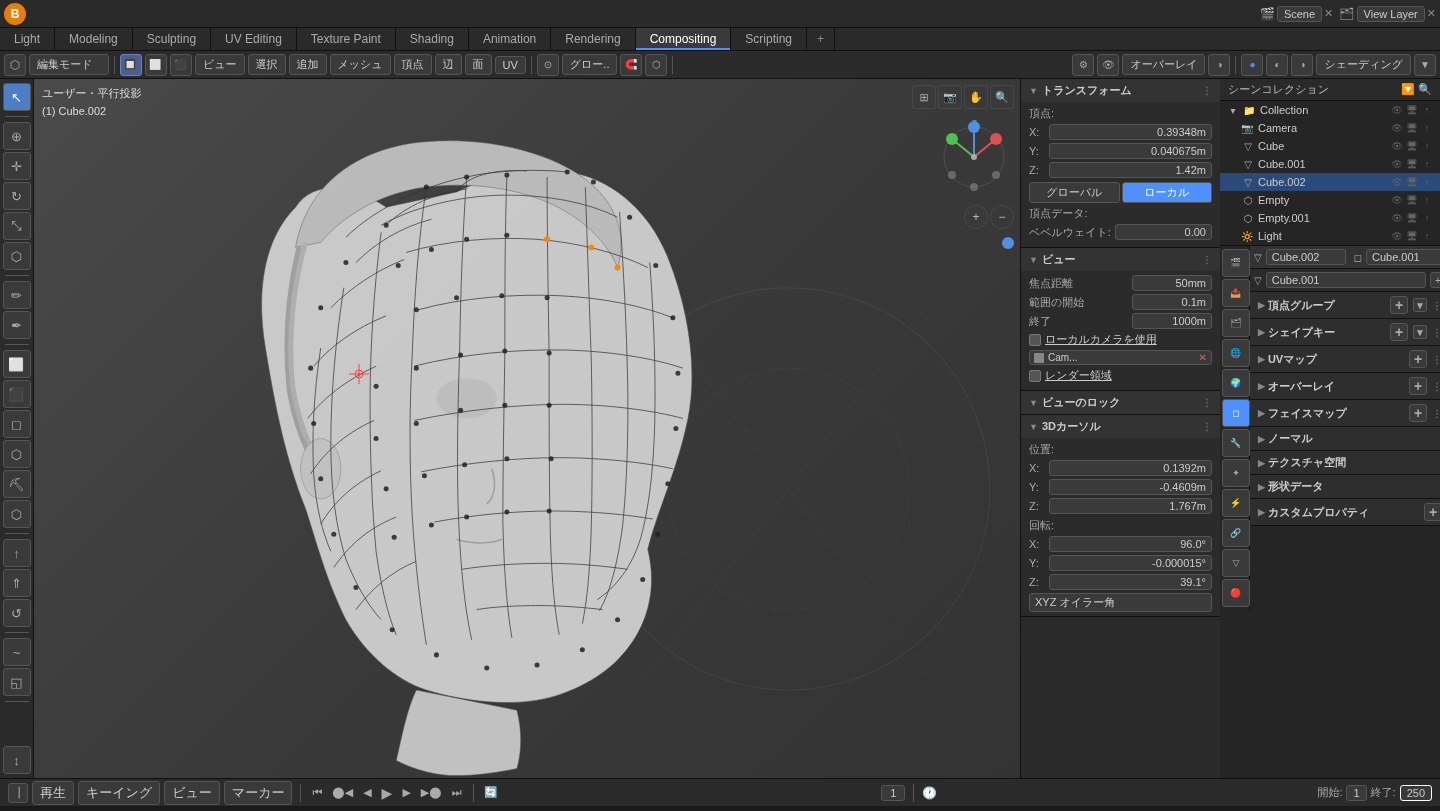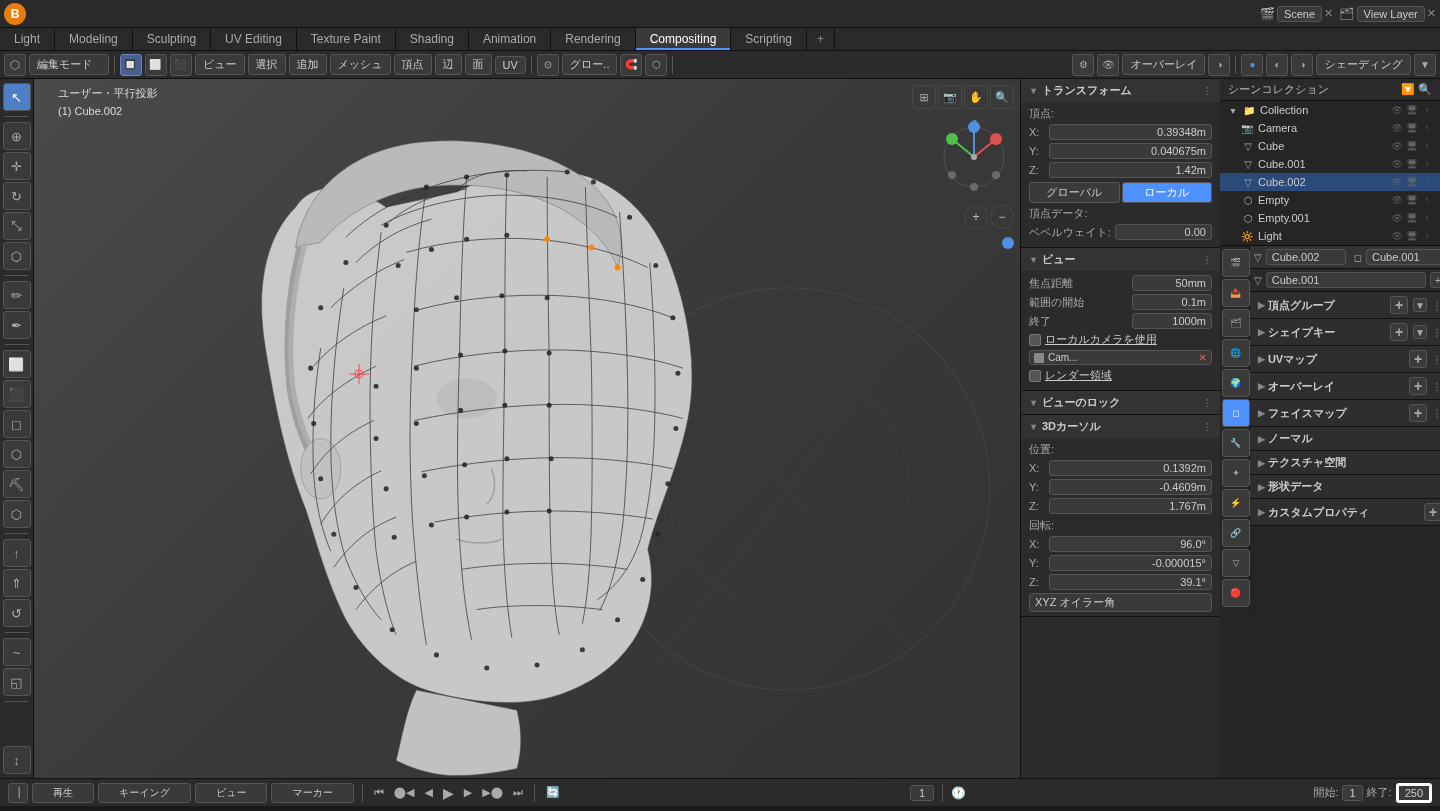--- a/index.html
+++ b/index.html
@@ -152,21 +152,21 @@
     }
     .viewport-bg {
       position: absolute;
       inset: 0;
       background: linear-gradient(135deg, #4a4a4a 0%, #3a3a3a 50%, #333 100%);
     }
 
     
     .viewport-info {
       position: absolute;
-      top: 6px; left: 24px;
+      top: 6px; left: 8px;
       color: #ddd;
       font-size: 11px;
       line-height: 1.6;
     }
 
     
     .gizmo-area {
       position: absolute;
       top: 6px; right: 6px;
       display: flex; flex-direction: column; align-items: flex-end;
@@ -377,22 +377,22 @@
       background: #2b2b2b;
       height: 28px;
       border-top: 1px solid #111;
       padding: 0 8px;
       gap: 4px;
     }
     .bt-btn {
       background: #3a3a3a;
       border: 1px solid #555;
       color: #ccc;
-      padding: 2px 20px;
-      font-size: 10px;
+      padding: 2px 7px;
+      font-size: 13px;
       border-radius: 3px;
       cursor: pointer;
     }
     .bt-sep { width: 1px; height: 18px; background: #555; margin: 0 4px; }
     .bt-spacer { flex: 1; }
 
     
     .xyz-row {
       display: flex;
       align-items: center;
@@ -1136,15 +1136,15 @@
   <div class="bt-sep"></div>
 
   <div style="color:#888; font-size:12px;">🕐</div>
 
   <div class="bt-spacer"></div>
 
   <div style="display:flex; align-items:center; gap:4px;">
     <span style="color:#aaa; font-size:11px;">開始:</span>
     <div style="background:#3a3a3a; border:1px solid #555; border-radius:3px; padding:1px 6px; font-size:11px; color:#ccc; cursor:text;">1</div>
     <span style="color:#aaa; font-size:11px;">終了:</span>
-    <div style="background:#3a3a3a; border:3px solid #ffffff; border-radius:3px; padding:1px 6px; font-size:11px; color:#ccc; cursor:text;">250</div>
+    <div style="background:#3a3a3a; border:1px solid #ffffff; border-radius:3px; padding:1px 6px; font-size:11px; color:#ccc; cursor:text;">250</div>
   </div>
 </div>
 
 </body></html>

